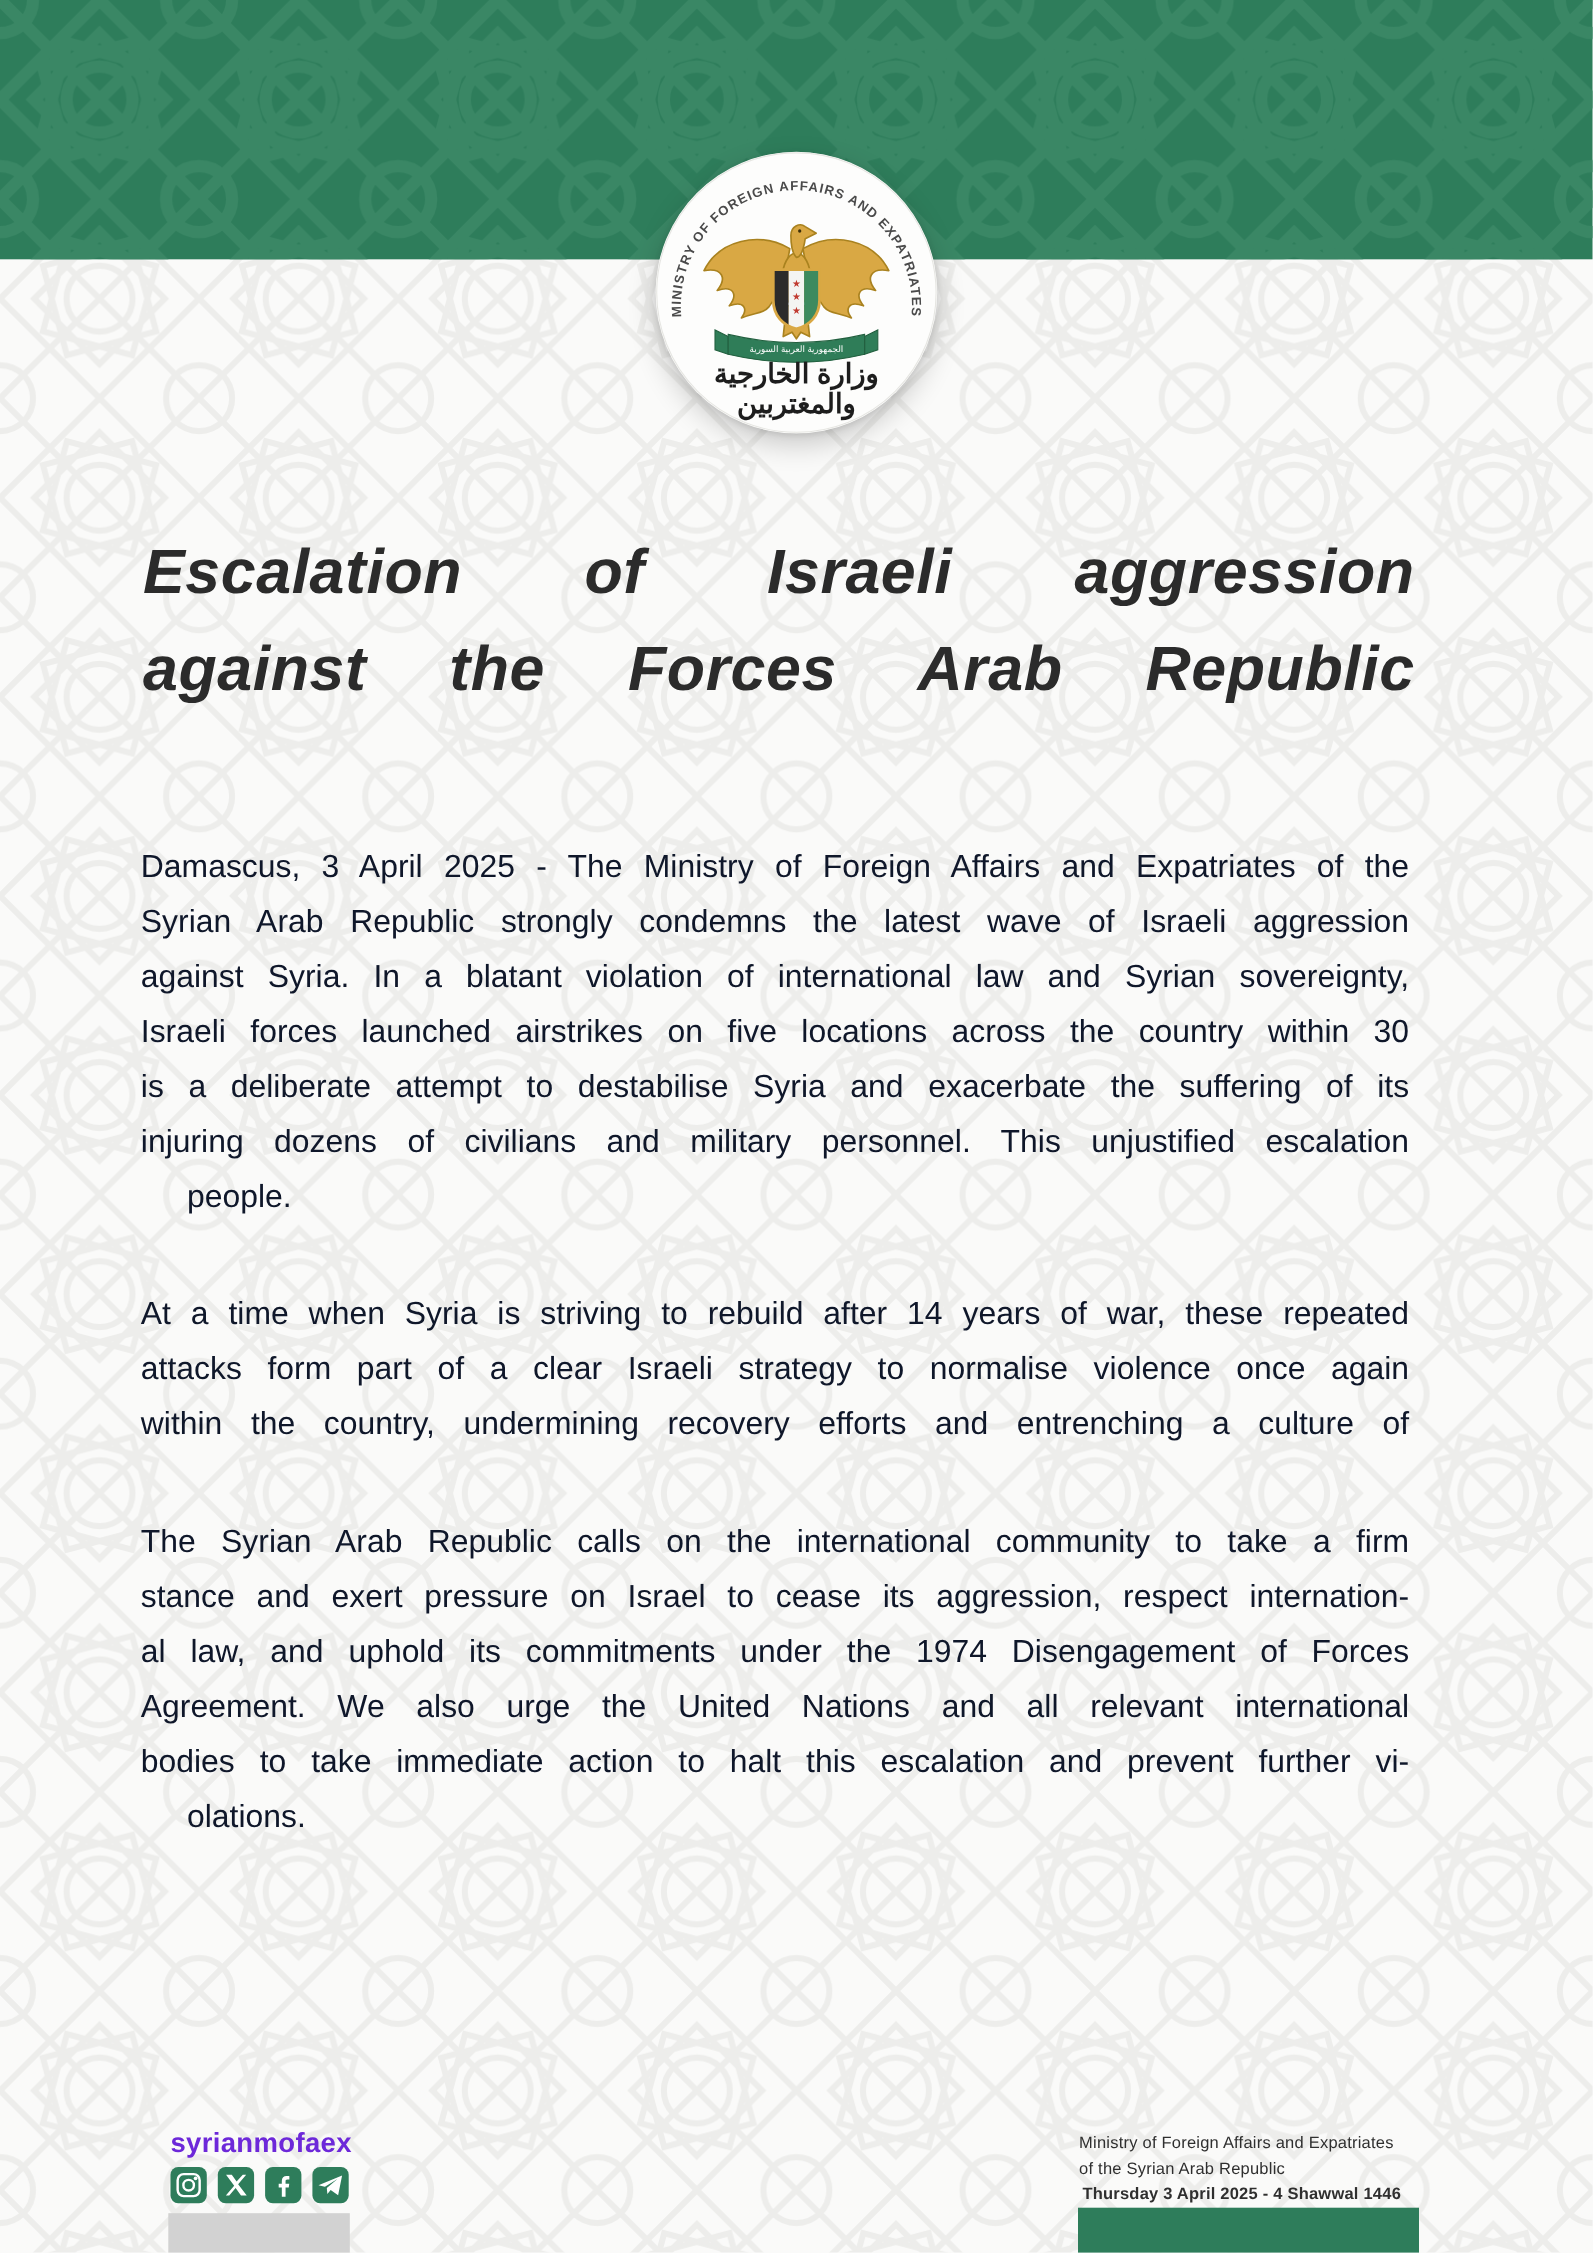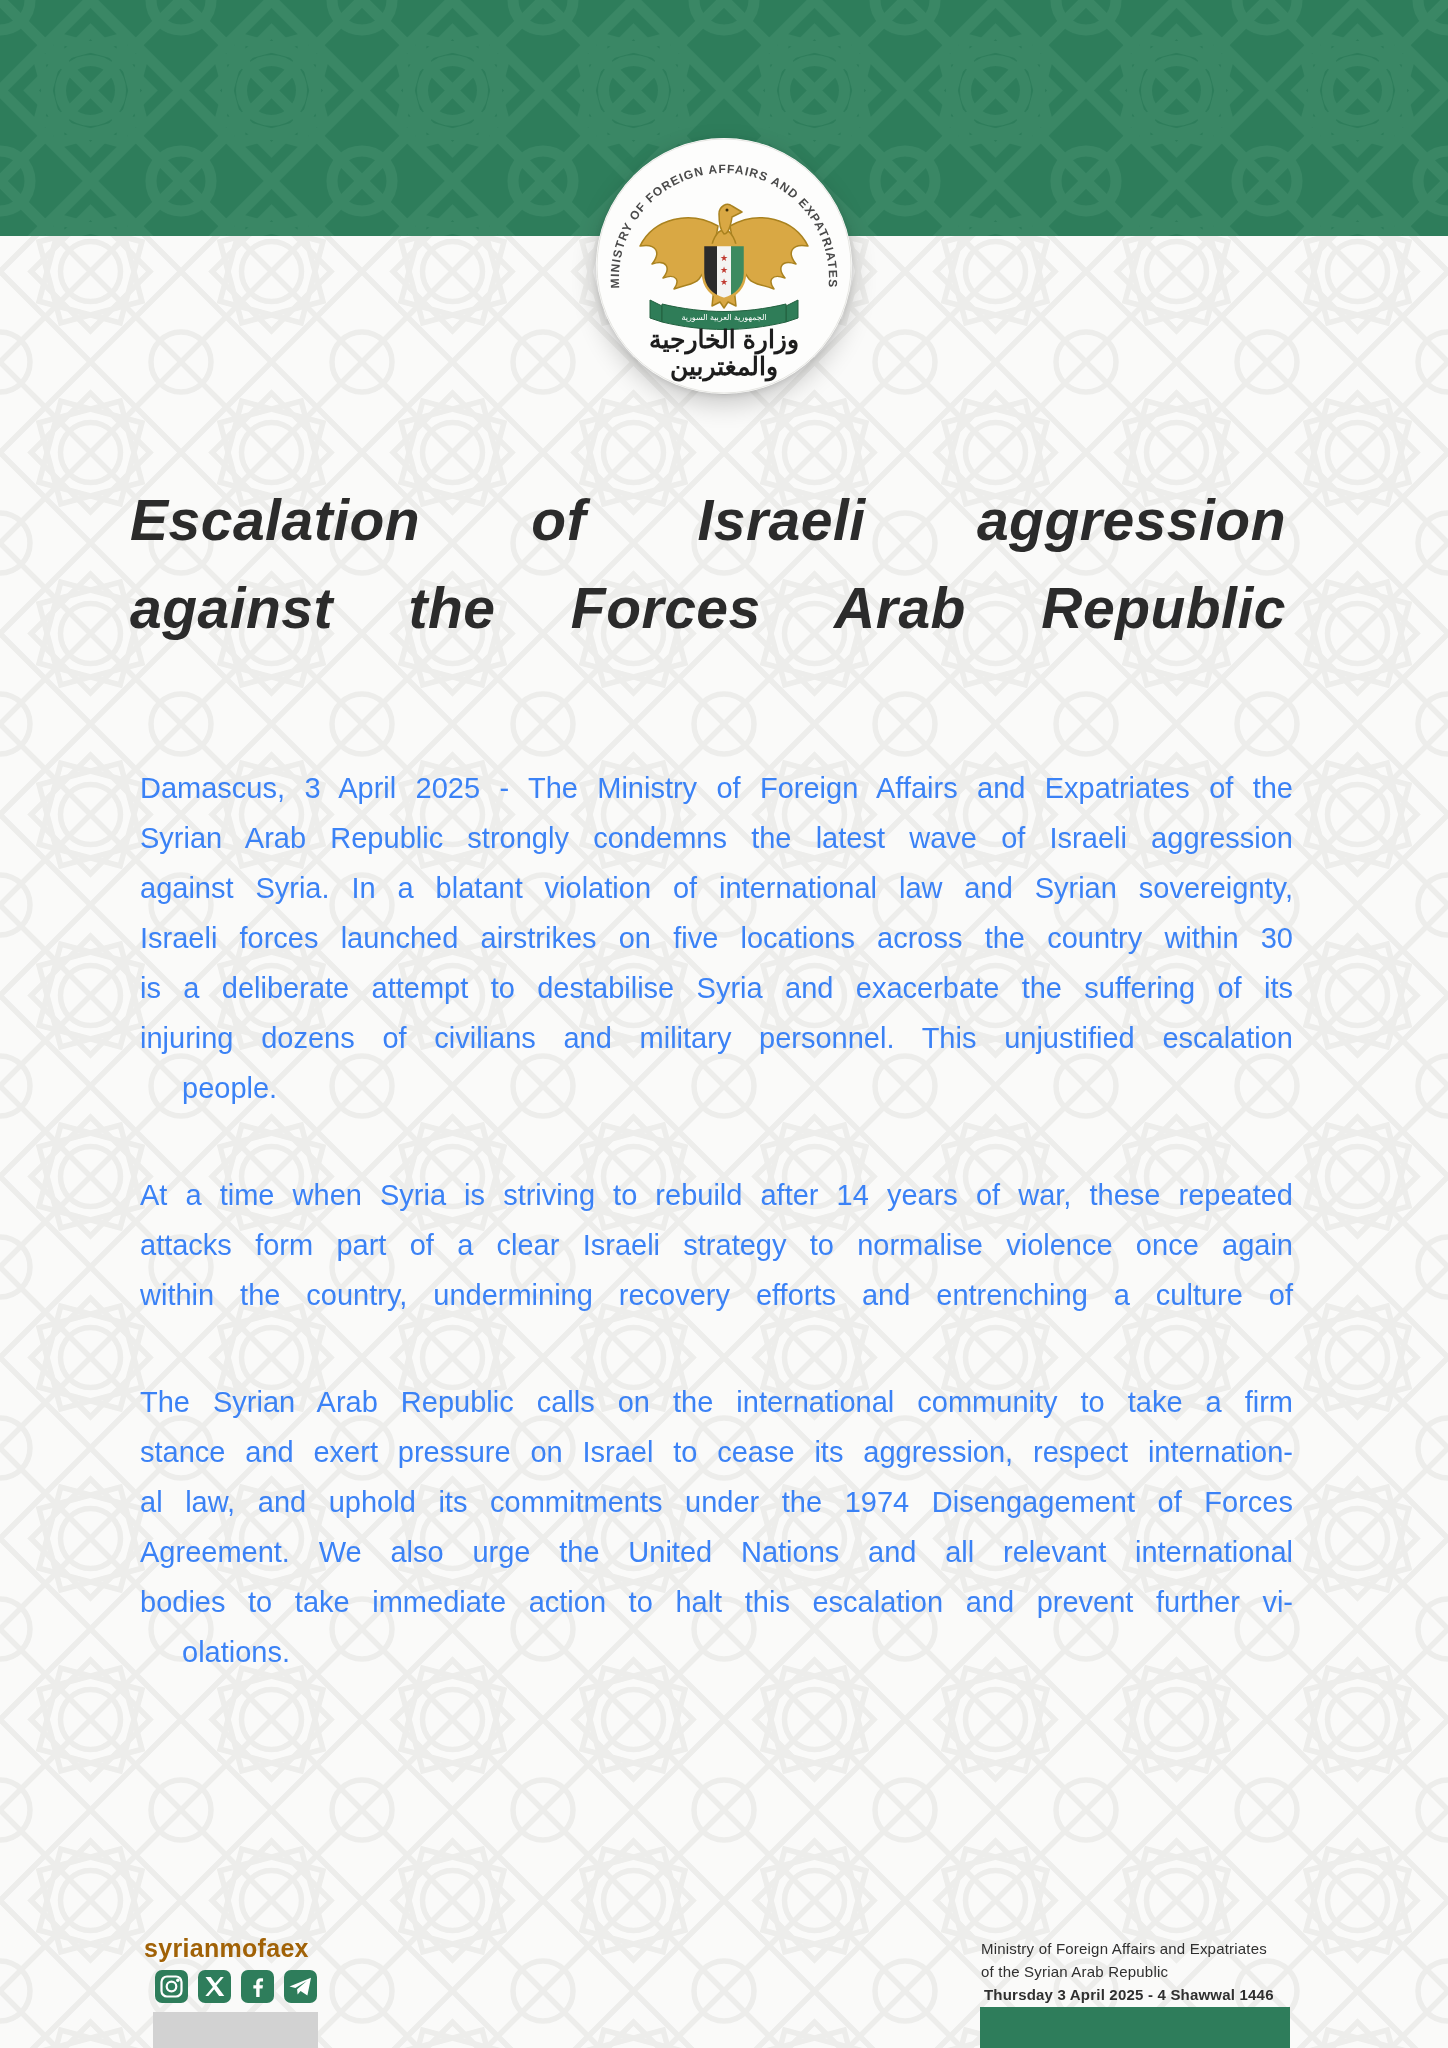--- a/index.html
+++ b/index.html
@@ -18,29 +18,29 @@
     border-radius:50%;background:#fdfdfc;z-index:2;
     box-shadow:0 10px 26px rgba(0,0,0,.20), 0 2px 6px rgba(0,0,0,.10);
   }
   .emblem svg{position:absolute;left:0;top:0;}
   .title{
     position:absolute;left:130px;top:476px;width:1156px;margin:0;z-index:1;
     font-size:57px;font-weight:800;color:#2b2b2b;letter-spacing:.5px;
   }
   .title-line{line-height:88px;text-align:justify;text-align-last:justify;white-space:normal;font-style:italic;}
   .body-text{
-    position:absolute;left:140px;top:763px;width:1153px;z-index:1;
-    font-size:29px;color:#3b82f6;
+    position:absolute;left:128px;top:763px;width:1153px;z-index:1;
+    font-size:29px;color:#0f172a;
   }
   .para{margin:0 0 57px 0;}
   .line{line-height:50px;text-align:justify;text-align-last:justify;}
   .line.last{text-align-last:left;margin-left:42px;}
   .handle{
-    position:absolute;left:144px;top:1934px;z-index:1;
-    font-size:25px;font-weight:600;color:#a16207;letter-spacing:.3px;
+    position:absolute;left:155px;top:1934px;z-index:1;
+    font-size:25px;font-weight:600;color:#6d28d9;letter-spacing:.3px;
   }
   .socials{position:absolute;left:155px;top:1970px;display:flex;gap:10px;z-index:1;}
   .social{
     width:33px;height:33px;border-radius:7px;background:#2e7d5b;
     display:flex;align-items:center;justify-content:center;cursor:pointer;
   }
   .social svg{display:block;}
   .gray-bar{position:absolute;left:153px;top:2012px;width:165px;height:36px;background:#d2d2d2;z-index:1;}
   .ministry{
     position:absolute;left:981px;top:1937px;z-index:1;

